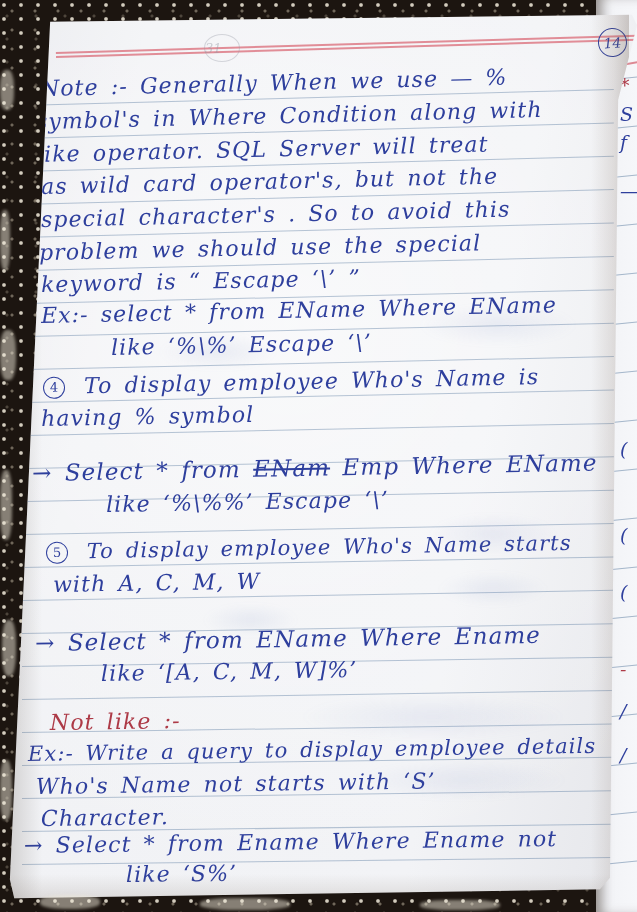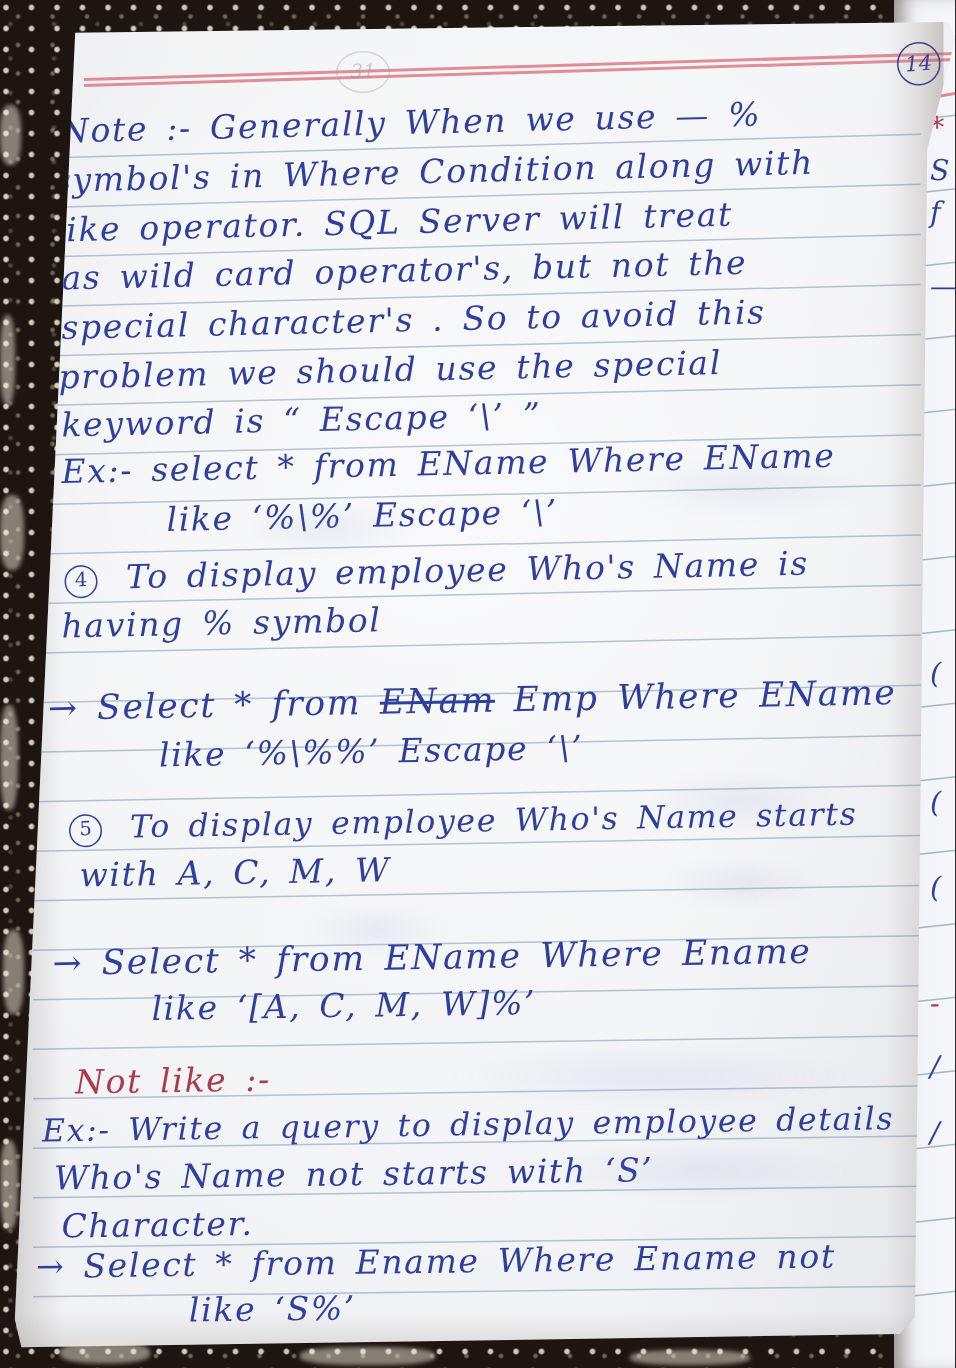--- a/index.html
+++ b/index.html
@@ -52,22 +52,22 @@
     display:inline-flex;align-items:center;justify-content:center;
     width:20px;height:20px;border:1.6px solid currentColor;border-radius:50%;
     font-size:13px;font-style:normal;margin-right:7px;vertical-align:2px;letter-spacing:0;
   }
   #pagenum{
     position:absolute;left:590px;top:16px;width:27px;height:27px;border:1.7px solid var(--ink);
     border-radius:50%;display:flex;align-items:center;justify-content:center;
     color:var(--ink);font-size:14px;font-style:italic;transform:rotate(-4deg);
   }
   #ghostnum{
-    position:absolute;left:216px;top:22px;width:34px;height:26px;border:1.5px solid rgba(150,152,162,0.35);
-    border-radius:50%;display:flex;align-items:center;justify-content:center;
+    position:absolute;left:196px;top:22px;width:34px;height:26px;border:1.5px solid rgba(150,152,162,0.35);
+    border-radius:50%;display:flex;align-items:center;justify-content:flex-start;
     color:rgba(148,150,162,0.45);font-size:13px;font-style:italic;filter:blur(0.4px);
   }
   .smudge{position:absolute;border-radius:50%;filter:blur(3px);background:radial-gradient(ellipse, rgba(108,128,190,0.10), rgba(108,128,190,0) 70%);}
   .speck{position:absolute;background:rgba(240,234,218,0.5);filter:blur(1.5px);border-radius:40%;}
 </style>
 </head>
 <body>
 
 <div id="scene">
 

